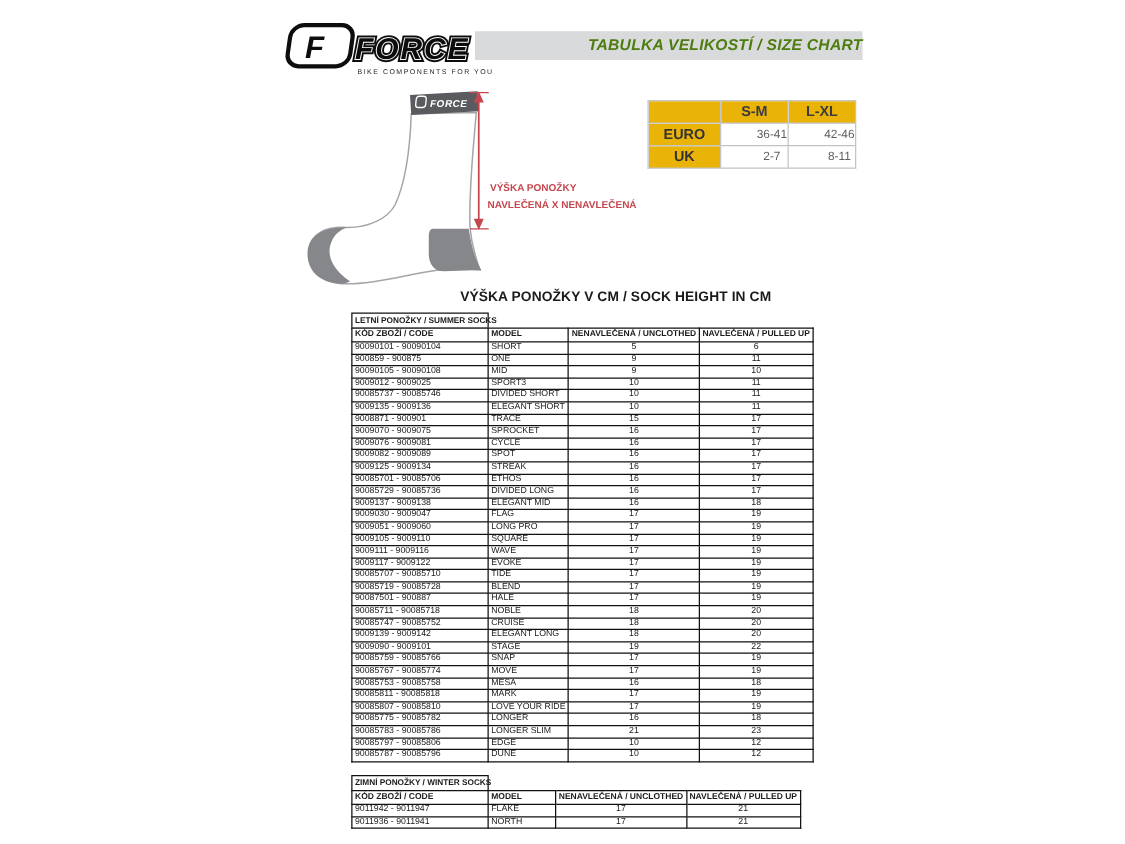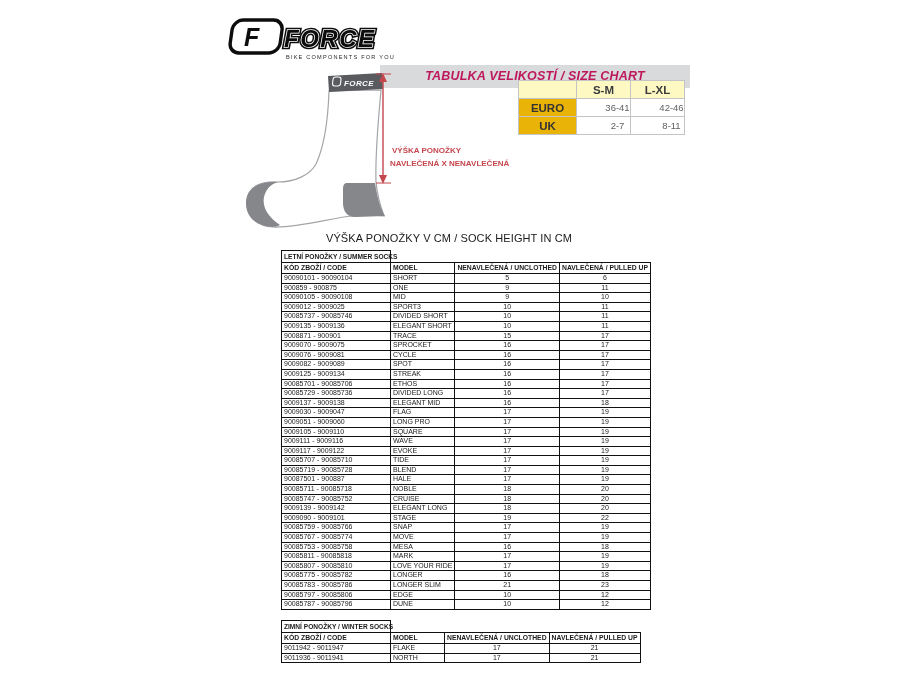--- a/index.html
+++ b/index.html
@@ -2,38 +2,38 @@
 <html><head>
 <meta charset="utf-8">
 <style>
   html,body{margin:0;padding:0;background:#fff;}
   .page{position:relative;width:900px;height:675px;background:#fff;overflow:hidden;
         font-family:"Liberation Sans",sans-serif;color:#1a1a1a;}
 
   
   .logo-svg{position:absolute;left:222px;top:16px;}
   .titlebar{position:absolute;left:380px;top:25px;width:310px;height:23px;
-            background:#d9dadb;color:#be185d;font-size:12.5px;font-weight:bold;
-            font-style:italic;text-align:center;line-height:23px;letter-spacing:.2px;margin-top:40px;}
+            background:#d9dadb;color:#4d7c0f;font-size:12.5px;font-weight:bold;
+            font-style:italic;text-align:right;line-height:23px;letter-spacing:.2px;}
 
   
   .sizetable{position:absolute;left:518px;top:80px;border-collapse:collapse;table-layout:fixed;}
   .sizetable th,.sizetable td{border:1px solid #c3c4c5;height:17px;text-align:center;
             padding:0;overflow:hidden;white-space:nowrap;}
-  .sizetable .hd{background:#fef9c3;color:#3c3c3e;font-size:11.5px;font-weight:bold;}
+  .sizetable .hd{background:#eab308;color:#3c3c3e;font-size:11.5px;font-weight:bold;}
   .sizetable .lbl{background:#eab308;color:#333;font-size:11.5px;font-weight:bold;}
   .sizetable td{color:#5f5f61;font-size:9.5px;background:#fff;padding-left:28px;}
   .c-w0{width:57px}.c-w1{width:53px}.c-w2{width:53px}
 
   
   .sock-svg{position:absolute;left:240px;top:65px;}
 
   
-  .main-title{position:absolute;left:281px;top:232px;width:336px;text-align:center;
-              font-size:11px;font-weight:normal;letter-spacing:.1px;}
+  .main-title{position:absolute;left:281px;top:232px;width:336px;text-align:right;
+              font-size:11px;font-weight:bold;letter-spacing:.1px;}
   .sec-label{position:absolute;left:281px;width:110px;height:13px;border:1px solid #111;
              box-sizing:border-box;font-size:6.6px;font-weight:bold;line-height:11px;
              padding:0 2px;background:#fff;white-space:nowrap;}
   .sec-summer{top:250px;}
   .sec-winter{top:620px;}
   .big{position:absolute;left:281px;border-collapse:collapse;table-layout:fixed;background:#fff;}
   .big-summer{top:262px;}
   .big-winter{top:632px;}
   .big th,.big td{border:1px solid #111;font-size:7px;padding:0 2px;overflow:hidden;
                   white-space:nowrap;box-sizing:border-box;}

